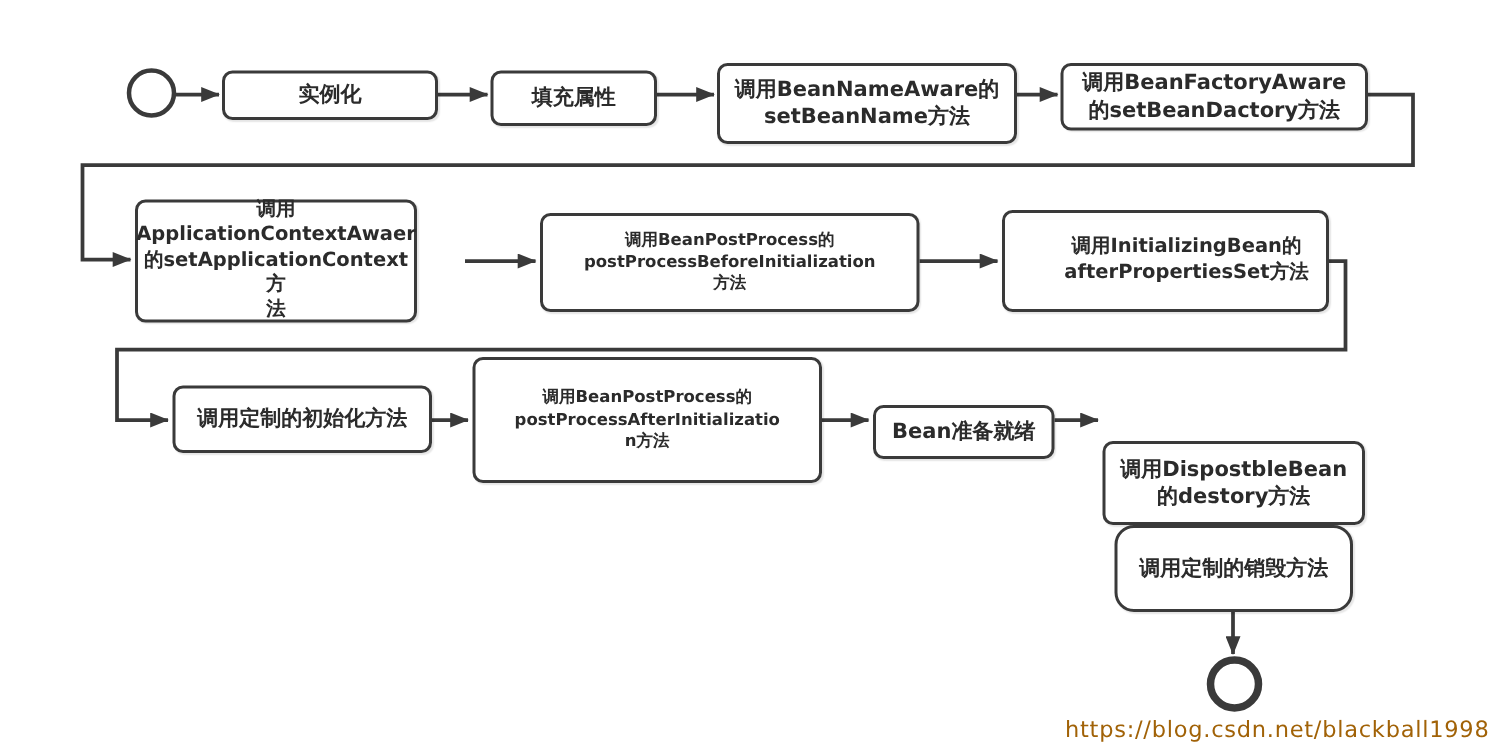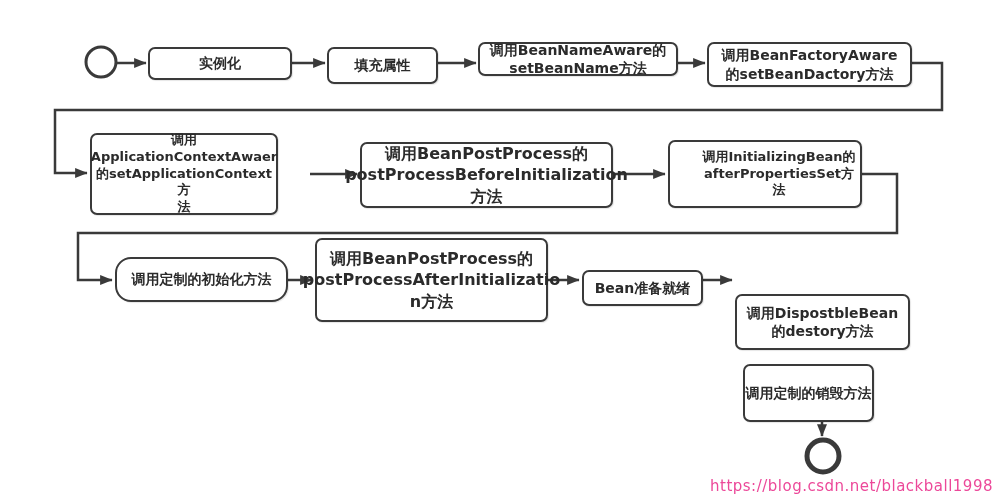--- a/index.html
+++ b/index.html
@@ -33,41 +33,41 @@
     font-size: 14px;
     line-height: 1.3;
     display: flex;
     align-items: center;
     justify-content: center;
     text-align: center;
     white-space: pre-line;
     box-shadow: 1px 1px 1px rgba(0,0,0,0.10);
   }
   .box.fs13   { font-size: 13px; }
-  .box.fs125  { font-size: 16px; line-height: 1.35; }
+  .box.fs125  { font-size: 11px; line-height: 1.35; }
 
   .n1  { left: 148px; top: 47px;  width: 144px; height: 33px; text-align: right; }
   .n2  { left: 327px; top: 47px;  width: 111px; height: 37px; }
-  .n3  { left: 478px; top: 42px;  width: 200px; height: 34px; }
+  .n3  { left: 478px; top: 42px;  width: 200px; height: 54px; }
   .n4  { left: 707px; top: 42px;  width: 205px; height: 45px; }
   .n5  { left: 90px;  top: 133px; width: 188px; height: 82px; }
   .n6  { left: 360px; top: 142px; width: 253px; height: 66px; }
-  .n7  { left: 668px; top: 140px; width: 194px; height: 68px; padding-left: 28px; }
-  .n8  { left: 115px; top: 257px; width: 173px; height: 45px; border-radius: 16px; }
+  .n7  { left: 668px; top: 140px; width: 218px; height: 68px; padding-left: 28px; }
+  .n8  { left: 115px; top: 257px; width: 173px; height: 45px; }
   .n9  { left: 315px; top: 238px; width: 233px; height: 84px; }
   .n10 { left: 582px; top: 270px; width: 121px; height: 36px; }
   .n11 { left: 735px; top: 252px; width: 175px; height: 56px; margin-top: 42px; }
-  .n12 { left: 743px; top: 364px; width: 131px; height: 58px; }
+  .n12 { left: 743px; top: 350px; width: 159px; height: 58px; border-radius: 13px; }
 
   .watermark {
     position: absolute;
     right: 6px;
     bottom: 6px;
     font-size: 15px;
-    color: #ec4899;
+    color: #a16207;
     font-weight: normal;
     letter-spacing: 0.5px;
   }
 </style>
 </head>
 <body>
 
 <div class="canvas">
 
   <svg class="wires" viewBox="0 0 999 501" xmlns="http://www.w3.org/2000/svg">

